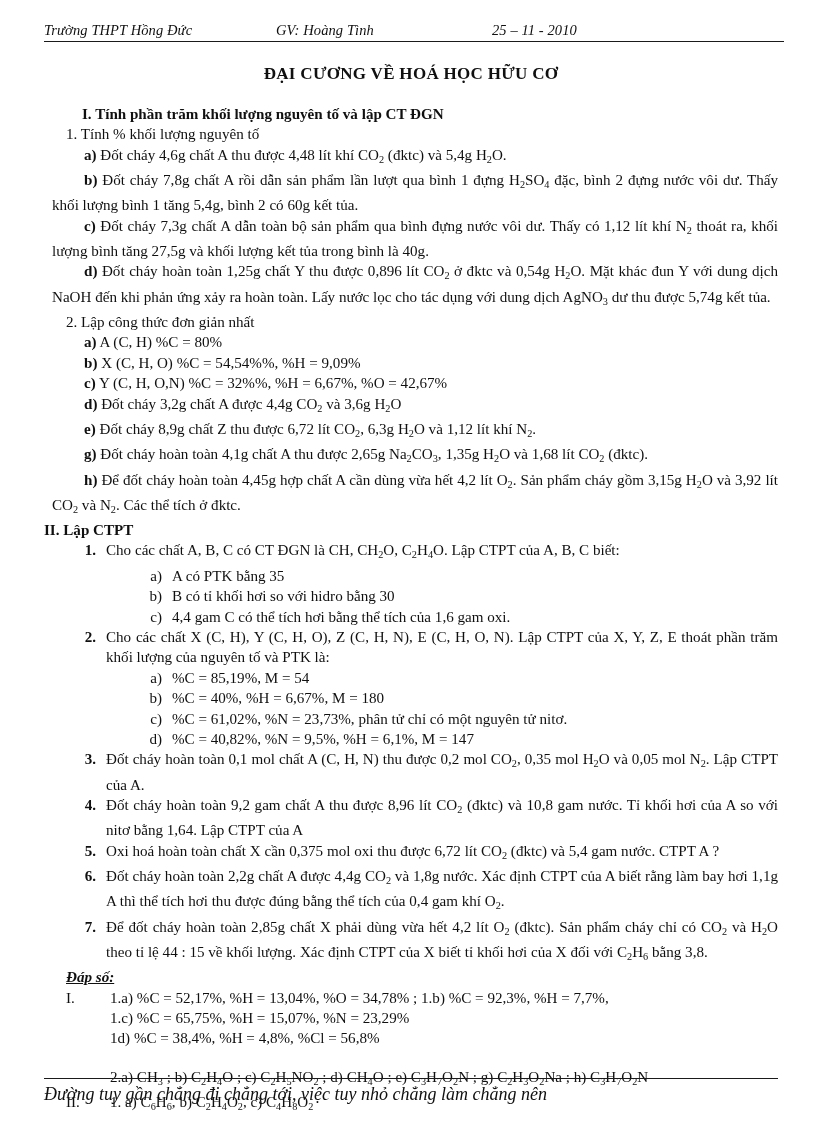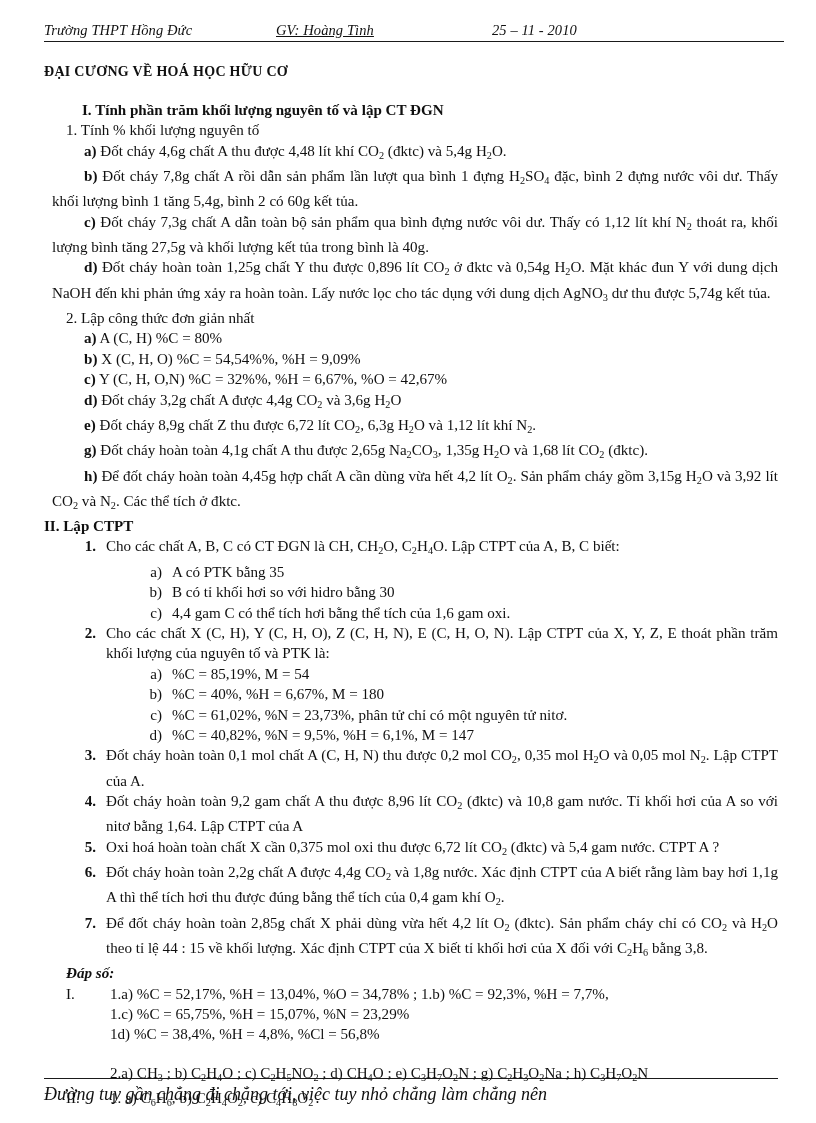--- a/index.html
+++ b/index.html
@@ -28,27 +28,28 @@
     display: flex;
     align-items: flex-end;
     font-style: italic;
     font-size: 14.5px;
     letter-spacing: .1px;
     padding-bottom: 2px;
     border-bottom: 1.4px solid #1a1a1a;
     margin: 0 -6px 0 0;
   }
   .doc-header .hdr-school { width: 232px; }
-  .doc-header .hdr-teacher { width: 216px; text-decoration: underline; }
+  .doc-header .hdr-teacher { width: 216px; }
   .doc-header .hdr-date { flex: 1; }
 
   
   .doc-title {
-    font-weight: bold;
-    font-size: 14px;
+    text-align: center;
+    font-weight: bold;
+    font-size: 17px;
     letter-spacing: .3px;
     margin-top: 22px;
     margin-bottom: 20px;
   }
 
   
   .body-area {
     font-size: 15.1px;
     line-height: 20.4px;
     text-align: justify;
@@ -95,20 +96,21 @@
     left: 0;
     top: 0;
     width: 22px;
     text-align: right;
   }
 
   
   .ans-head {
     font-weight: bold;
     font-style: italic;
+    text-decoration: underline;
     margin-left: 22px;
   }
   .ans-row {
     position: relative;
     margin-left: 22px;
     padding-left: 44px;
   }
   .ans-row > .rnum {
     position: absolute;
     left: 0;

